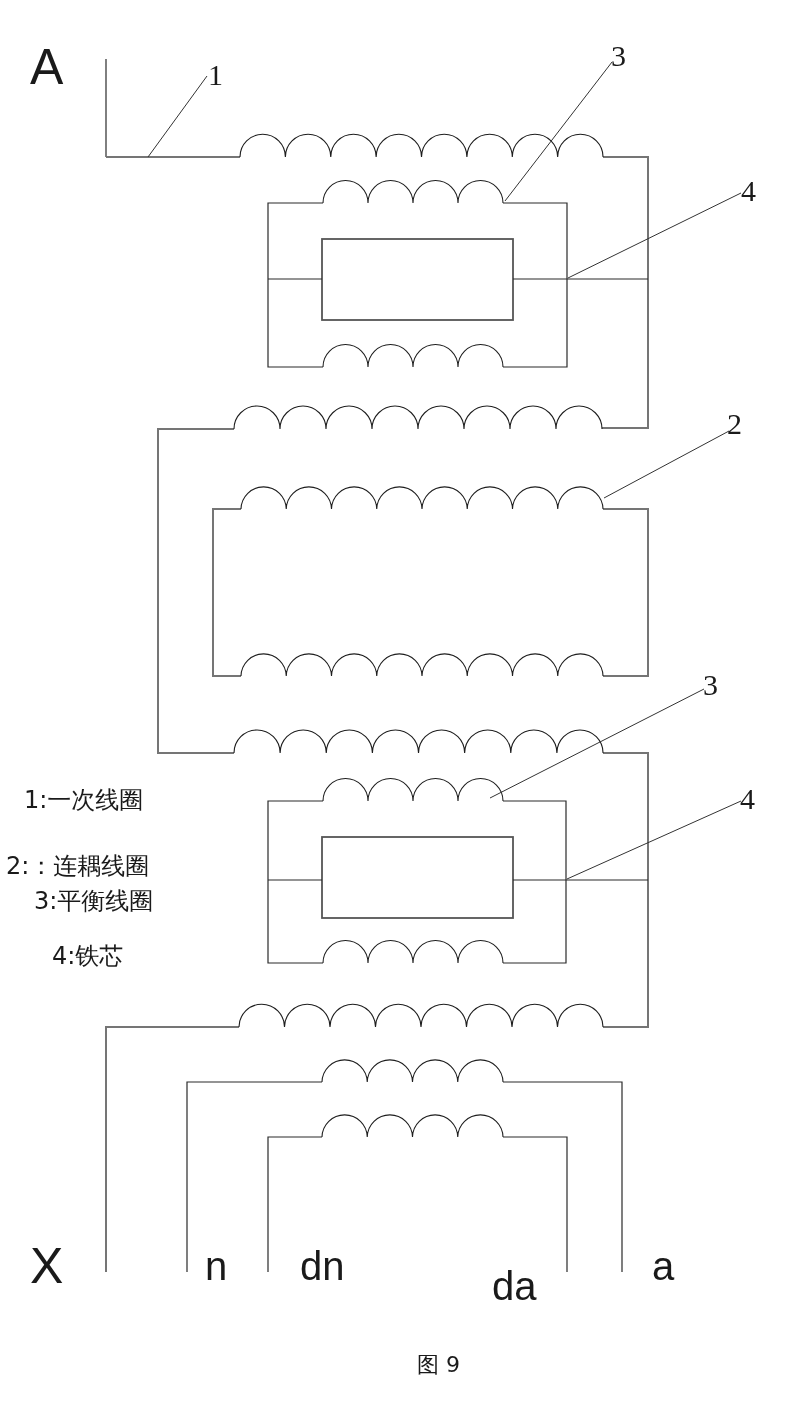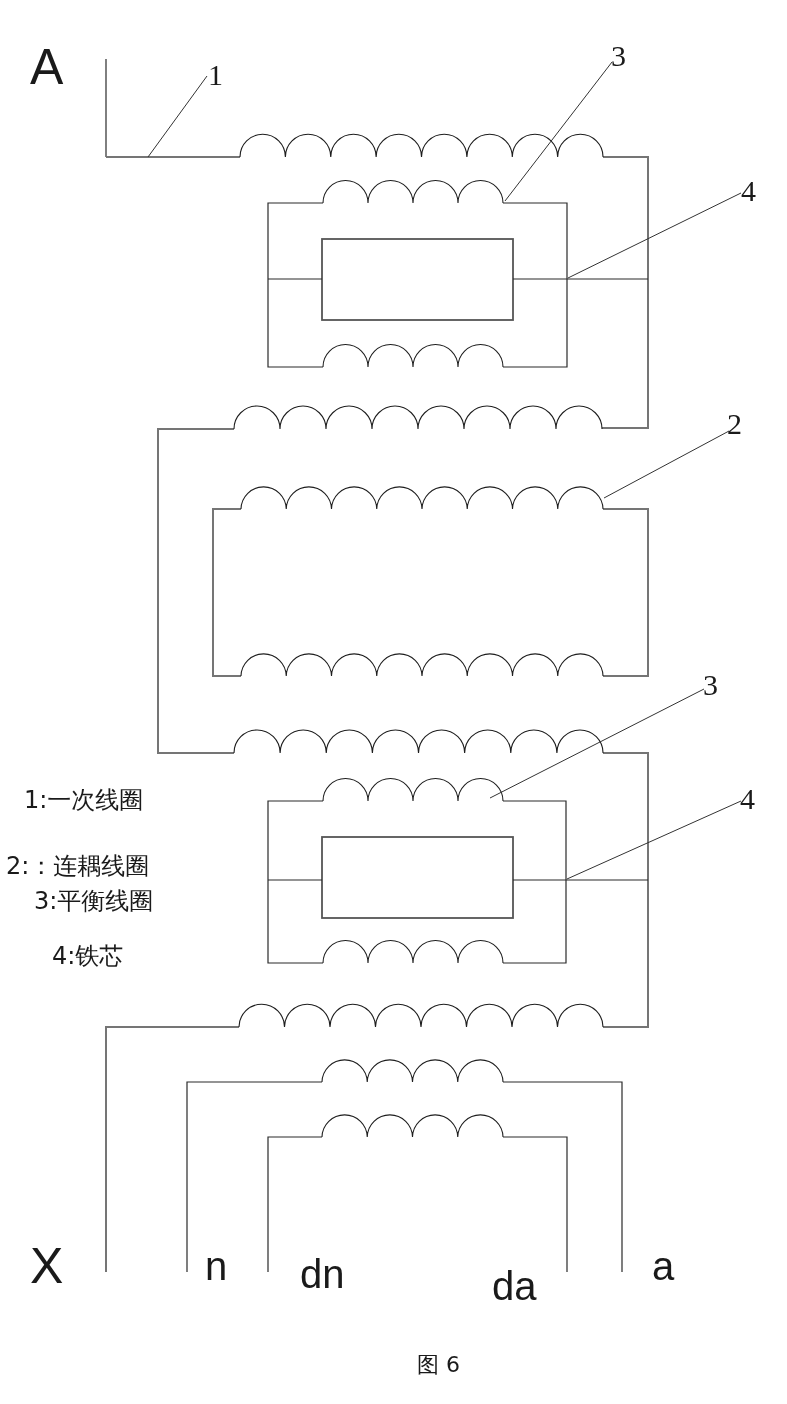--- a/index.html
+++ b/index.html
@@ -69,32 +69,32 @@
     <path class="lead" d="M 505 201 L 612 62"></path>
     <path class="lead" d="M 568 278 L 741 193"></path>
     <path class="lead" d="M 604 498 L 729 431"></path>
     <path class="lead" d="M 490 798 L 704 689"></path>
     <path class="lead" d="M 567 879 L 741 801"></path>
   </svg>
 
   <div class="lbl term-big" style="left:30px;top:42px;">A</div>
   <div class="lbl term-big" style="left:30px;top:1241px;">X</div>
   <div class="lbl term" style="left:205px;top:1246px;">n</div>
-  <div class="lbl term" style="left:300px;top:1246px;margin-top:8px;">dn</div>
+  <div class="lbl term" style="left:300px;top:1246px;">dn</div>
   <div class="lbl term" style="left:492px;top:1266px;">da</div>
   <div class="lbl term" style="left:652px;top:1246px;">a</div>
 
   <div class="lbl num" style="left:208px;top:60px;">1</div>
   <div class="lbl num" style="left:611px;top:41px;">3</div>
   <div class="lbl num" style="left:741px;top:176px;">4</div>
   <div class="lbl num" style="left:727px;top:409px;">2</div>
   <div class="lbl num" style="left:703px;top:670px;">3</div>
   <div class="lbl num" style="left:740px;top:784px;">4</div>
 
   <div>
     <div class="lbl legend-line" style="left:24px;top:788px;">1:一次线圈</div>
     <div class="lbl legend-line" style="left:6px;top:854px;">2:：连耦线圈</div>
     <div class="lbl legend-line" style="left:16px;top:889px;margin-left:18px;">3:平衡线圈</div>
     <div class="lbl legend-line" style="left:52px;top:944px;">4:铁芯</div>
   </div>
 
-  <div class="lbl caption" style="left:417px;top:1354px;">图 6</div>
+  <div class="lbl caption" style="left:417px;top:1354px;">图 9</div>
 </div>
 
 </body></html>

